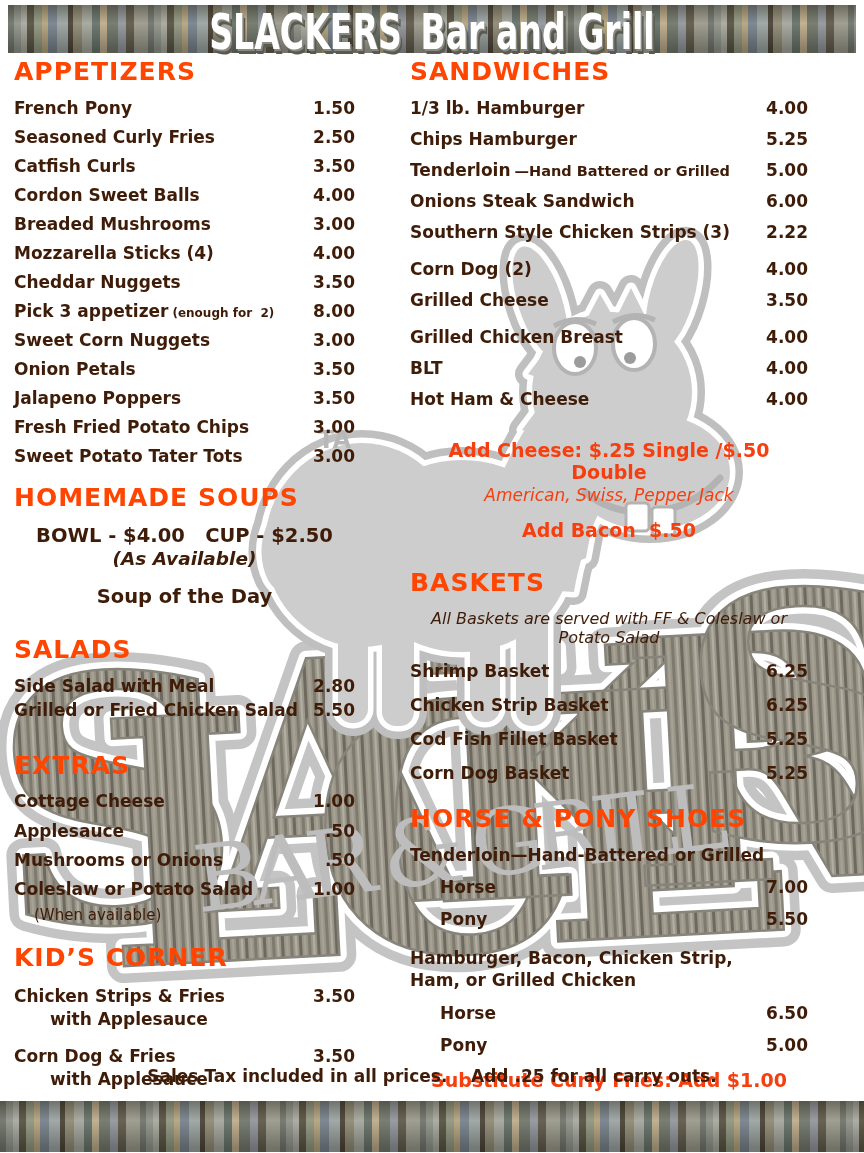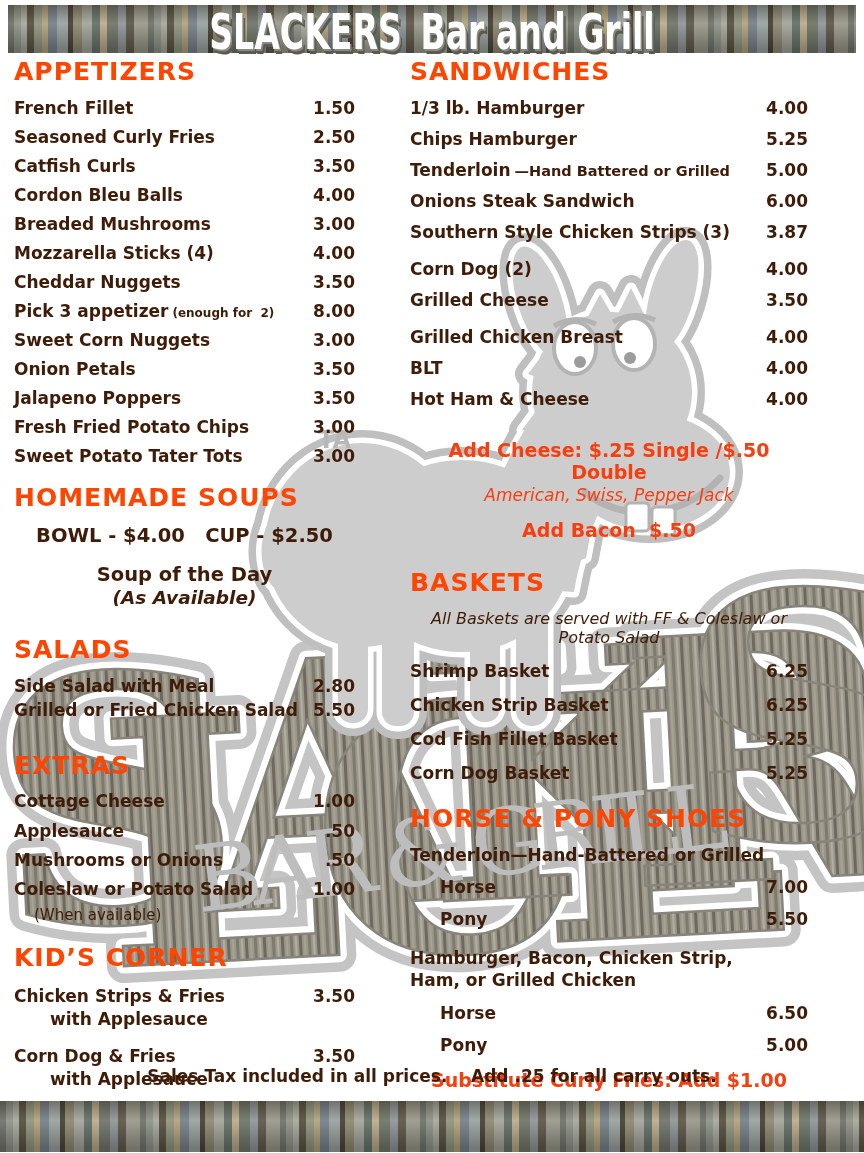--- a/index.html
+++ b/index.html
@@ -160,33 +160,33 @@
   </g>
 </svg>
 
 <div id="top-banner" class="wood"></div>
 <div id="brand-title"><span>SLACKERS</span><span class="gap"></span><span>Bar and Grill</span></div>
 
 <div id="left-col" class="col">
     <section class="menu-section sec-appetizers">
       <div class="heading">APPETIZERS</div>
       <div class="row">
-        <span class="name">French Fillet</span>
+        <span class="name">French Pony</span>
         <span class="price">1.50</span>
       </div>
       <div class="row">
         <span class="name">Seasoned Curly Fries</span>
         <span class="price">2.50</span>
       </div>
       <div class="row">
         <span class="name">Catfish Curls</span>
         <span class="price">3.50</span>
       </div>
       <div class="row">
-        <span class="name">Cordon Bleu Balls</span>
+        <span class="name">Cordon Sweet Balls</span>
         <span class="price">4.00</span>
       </div>
       <div class="row">
         <span class="name">Breaded Mushrooms</span>
         <span class="price">3.00</span>
       </div>
       <div class="row">
         <span class="name">Mozzarella Sticks (4)</span>
         <span class="price">4.00</span>
       </div>
@@ -215,22 +215,22 @@
         <span class="price">3.00</span>
       </div>
       <div class="row">
         <span class="name">Sweet Potato Tater Tots</span>
         <span class="price">3.00</span>
       </div>
     </section>
     <section class="menu-section sec-soups">
       <div class="heading">HOMEMADE SOUPS</div>
       <div class="txt center-bold lg">BOWL - $4.00   CUP - $2.50</div>
+      <div class="txt center-bold-italic">(As Available)</div>
       <div class="txt center-bold lg mt-lg">Soup of the Day</div>
-      <div class="txt center-bold-italic">(As Available)</div>
     </section>
     <section class="menu-section sec-salads">
       <div class="heading">SALADS</div>
       <div class="row">
         <span class="name">Side Salad with Meal</span>
         <span class="price">2.80</span>
       </div>
       <div class="row">
         <span class="name">Grilled or Fried Chicken Salad</span>
         <span class="price">5.50</span>
@@ -284,21 +284,21 @@
       <div class="row">
         <span class="name">Tenderloin<span class="note md">—Hand Battered or Grilled</span></span>
         <span class="price">5.00</span>
       </div>
       <div class="row">
         <span class="name">Onions Steak Sandwich</span>
         <span class="price">6.00</span>
       </div>
       <div class="row">
         <span class="name">Southern Style Chicken Strips (3)</span>
-        <span class="price">3.87</span>
+        <span class="price">2.22</span>
       </div>
       <div class="row gap">
         <span class="name">Corn Dog (2)</span>
         <span class="price">4.00</span>
       </div>
       <div class="row">
         <span class="name">Grilled Cheese</span>
         <span class="price">3.50</span>
       </div>
       <div class="row gap">

